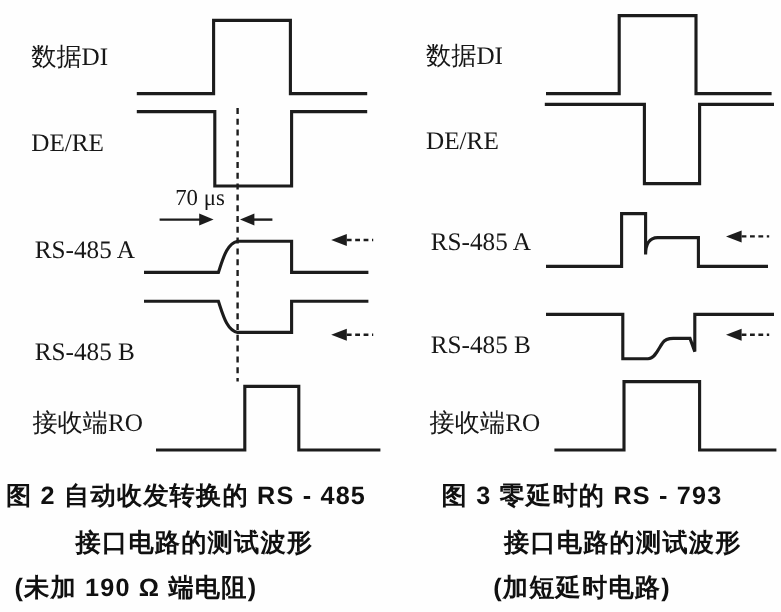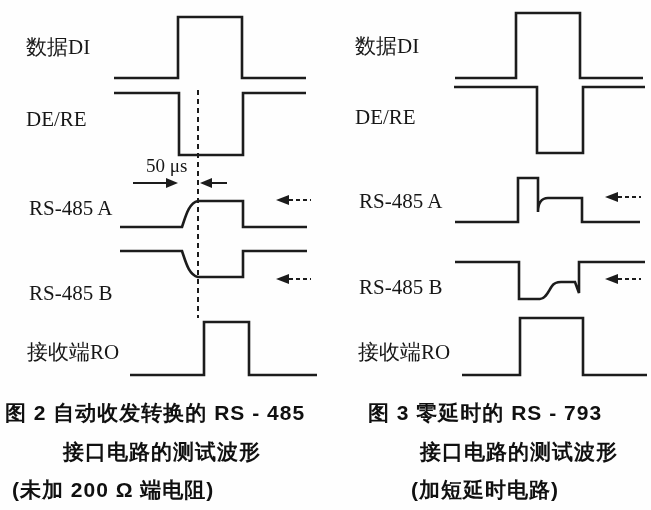--- a/index.html
+++ b/index.html
@@ -107,29 +107,29 @@
         <line class="thin" x1="618" y1="279" x2="641" y2="279" stroke-dasharray="4,3"></line>
       </g>
     </g>
   </svg>
 
   <div class="sig-label" style="left:26px; top:36px;">数据DI</div>
   <div class="sig-label" style="left:26px; top:108px;">DE/RE</div>
   <div class="sig-label" style="left:29px; top:197px;">RS-485 A</div>
   <div class="sig-label" style="left:29px; top:282px;">RS-485 B</div>
   <div class="sig-label" style="left:27px; top:341px;">接收端RO</div>
-  <div class="delay-label" style="left:146px; top:155px;">50 μs</div>
+  <div class="delay-label" style="left:146px; top:155px;">70 μs</div>
 
   <div class="sig-label" style="left:355px; top:35px;">数据DI</div>
   <div class="sig-label" style="left:355px; top:106px;">DE/RE</div>
   <div class="sig-label" style="left:359px; top:190px;">RS-485 A</div>
   <div class="sig-label" style="left:359px; top:276px;">RS-485 B</div>
   <div class="sig-label" style="left:358px; top:341px;">接收端RO</div>
 
   <div class="caption-line" style="left:5px;  top:399px;">图 2  自动收发转换的 RS - 485</div>
   <div class="caption-line" style="left:63px; top:438px;">接口电路的测试波形</div>
-  <div class="caption-line" style="left:12px; top:476px;">(未加 200 Ω 端电阻)</div>
+  <div class="caption-line" style="left:12px; top:476px;">(未加 190 Ω 端电阻)</div>
 
   <div class="caption-line" style="left:368px; top:399px;">图 3  零延时的 RS - 793</div>
   <div class="caption-line" style="left:420px; top:438px;">接口电路的测试波形</div>
   <div class="caption-line" style="left:411px; top:476px;">(加短延时电路)</div>
 
 </div>
 
 </body></html>

